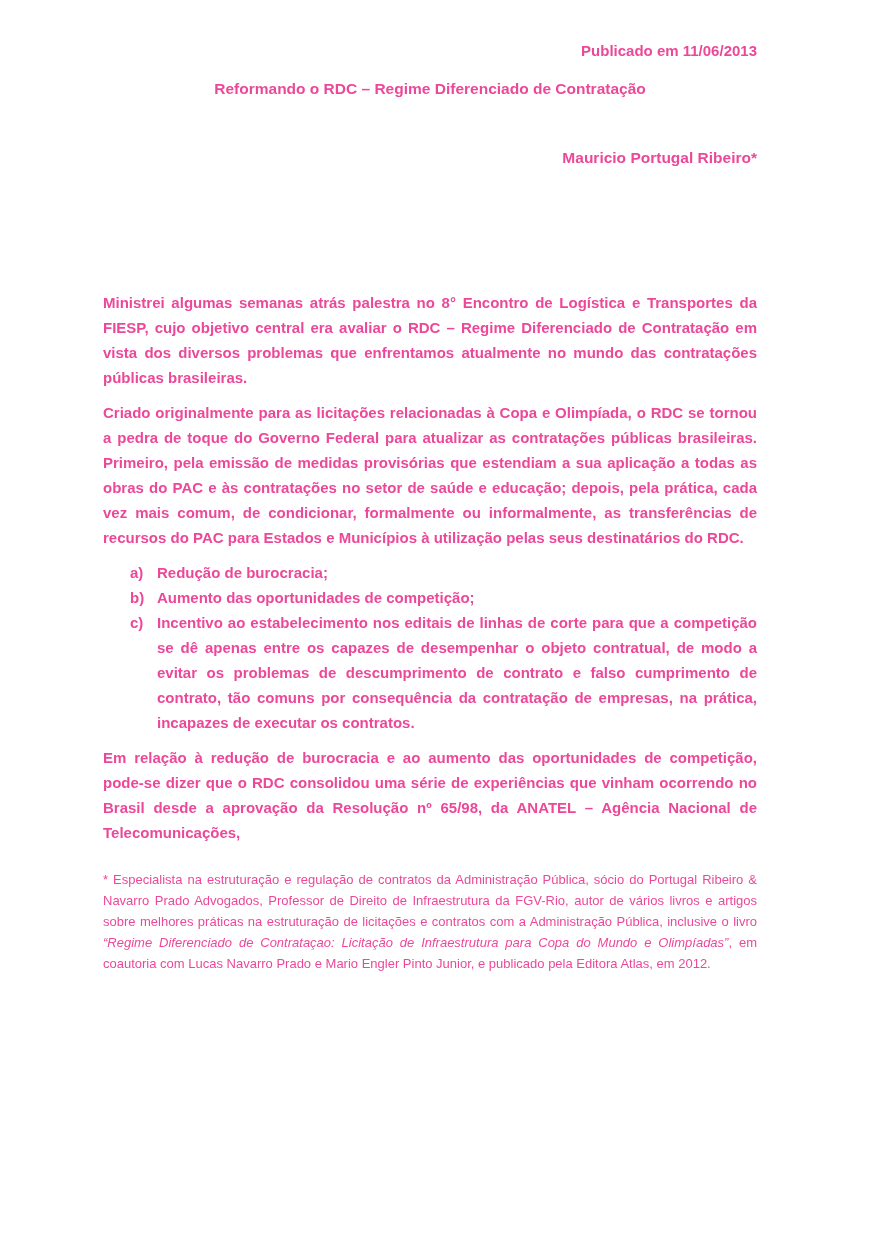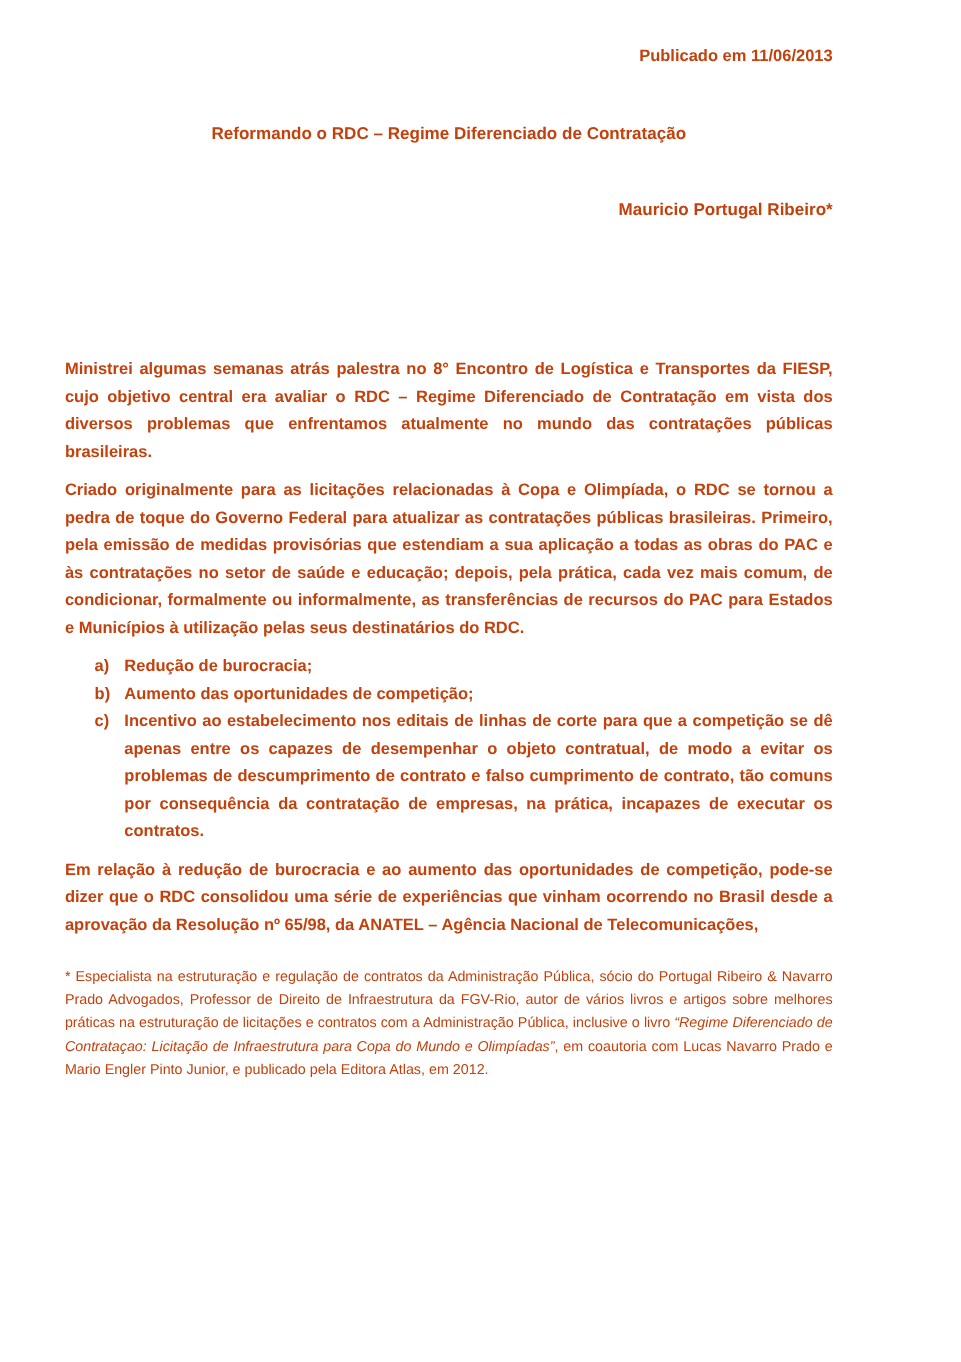--- a/index.html
+++ b/index.html
@@ -2,37 +2,37 @@
 <html><head>
 <meta charset="utf-8">
 <style>
   html, body { margin: 0; padding: 0; background: #ffffff; }
   .page {
     position: relative;
     width: 874px;
     height: 1238px;
     background: #ffffff;
     box-sizing: border-box;
-    padding: 38px 117px 0 59px;
+    padding: 38px 117px 0 103px;
     overflow: hidden;
     font-family: "Liberation Sans", sans-serif;
-    color: #c2410c;
+    color: #ec4899;
   }
   .published {
     font-size: 15px;
     line-height: 25px;
     font-weight: bold;
     text-align: right;
   }
   .title {
     font-size: 15.5px;
     line-height: 25px;
     font-weight: bold;
     text-align: center;
-    margin: 46px 0 0 0;
+    margin: 13px 0 0 0;
   }
   .author {
     font-size: 15.5px;
     line-height: 25px;
     font-weight: bold;
     text-align: right;
     margin-top: 44px;
   }
   .body-text {
     margin-top: 120px;

